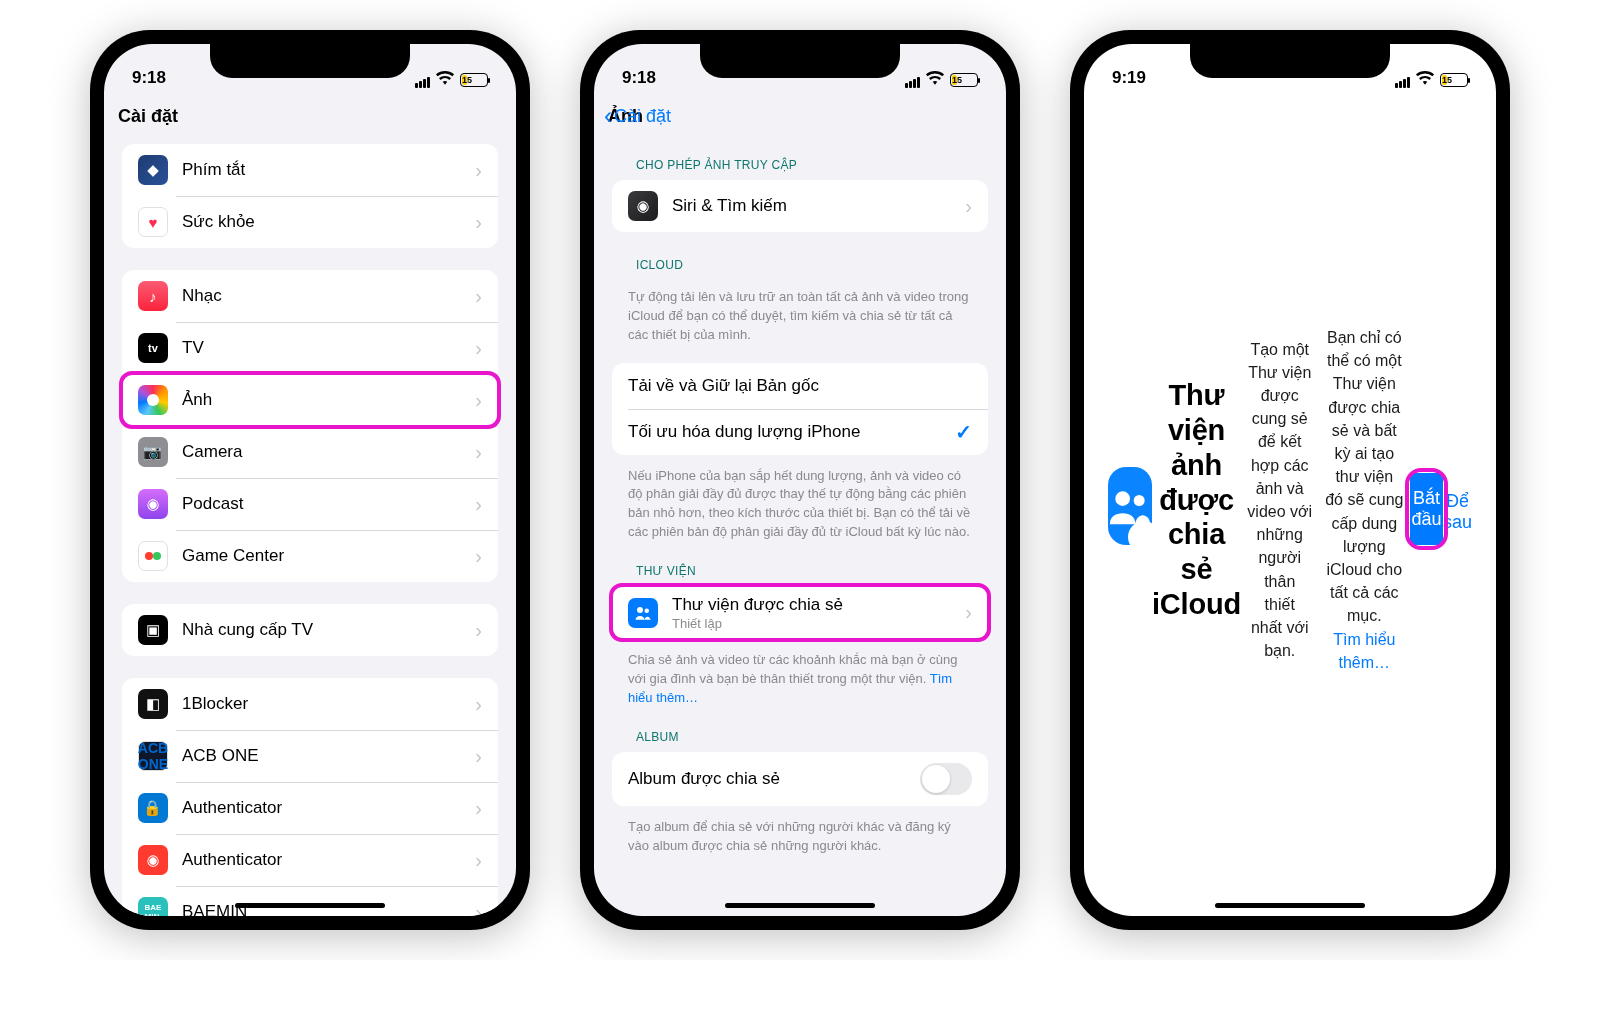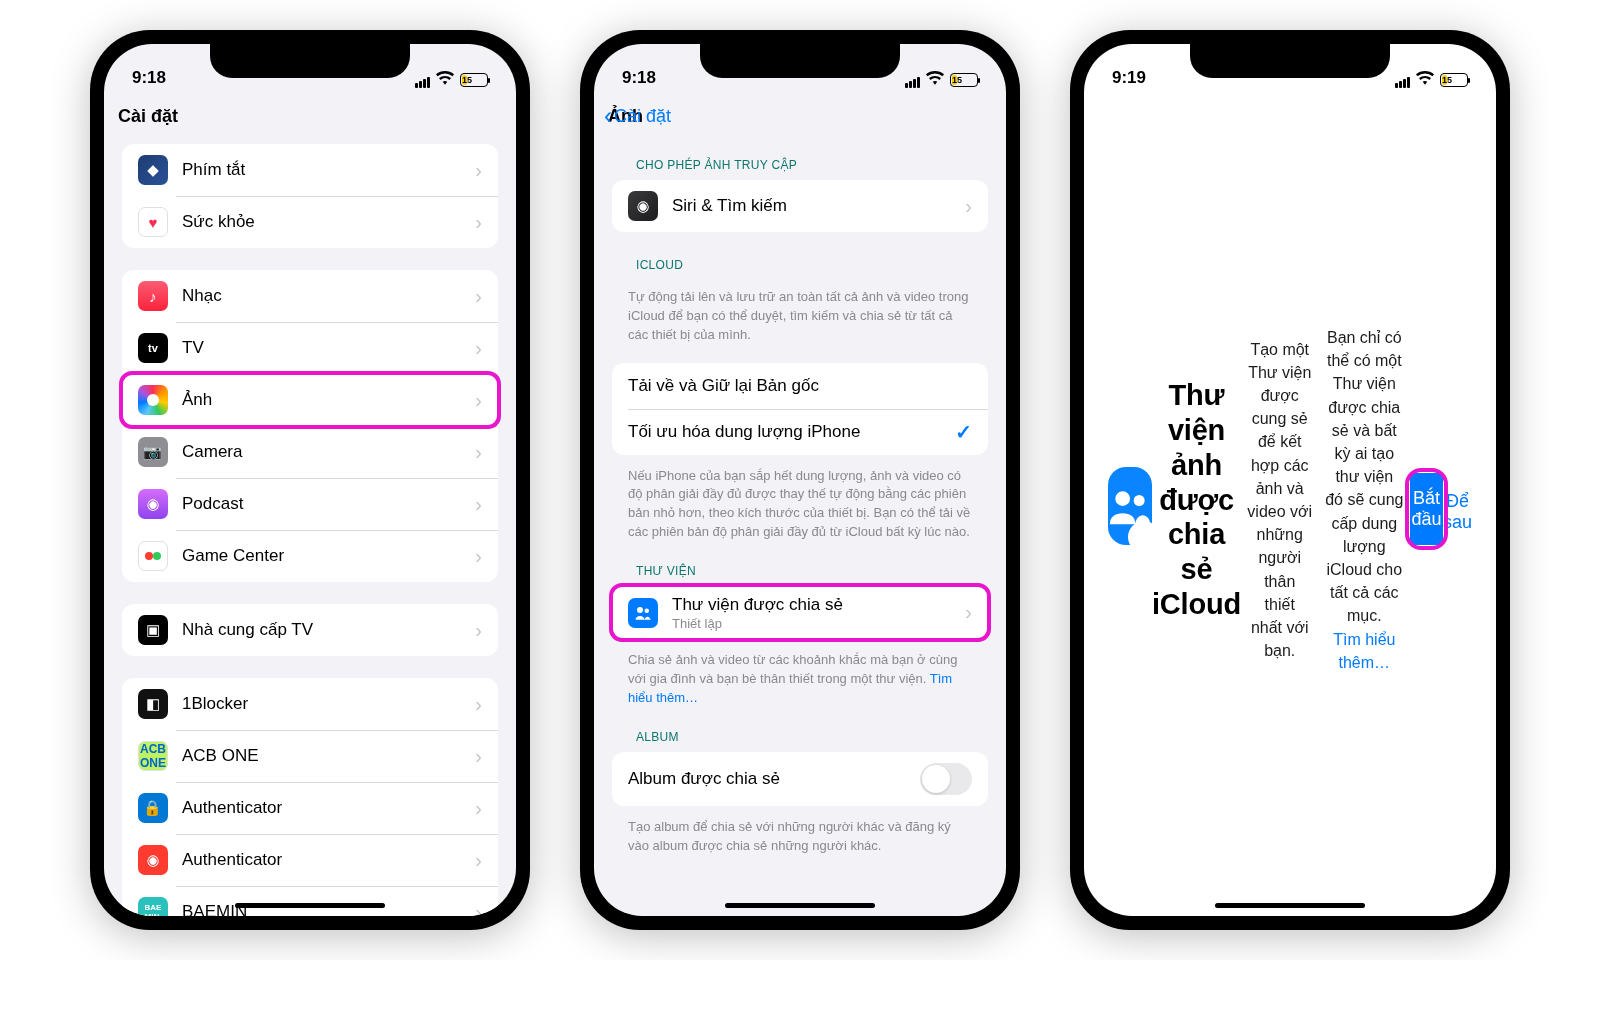--- a/index.html
+++ b/index.html
@@ -213,21 +213,21 @@
           <span class="chev">›</span>
         </div>
       </div>
       <div class="group">
         <div class="row">
           <div class="appicon" style="background:#111">◧</div>
           <div class="label">1Blocker</div>
           <span class="chev">›</span>
         </div>
         <div class="row">
-          <div class="appicon" style="background:#bef264;color:#0066cc;font-size:12px;font-weight:800;border:0.5px solid #e0e0e0">ACB<br>ONE</div>
+          <div class="appicon" style="background:#0f172a;color:#0066cc;font-size:14px;font-weight:800;border:0.5px solid #e0e0e0">ACB<br>ONE</div>
           <div class="label">ACB ONE</div>
           <span class="chev">›</span>
         </div>
         <div class="row">
           <div class="appicon" style="background:#0078d4">🔒</div>
           <div class="label">Authenticator</div>
           <span class="chev">›</span>
         </div>
         <div class="row">
           <div class="appicon" style="background:#ff3b30">◉</div>

